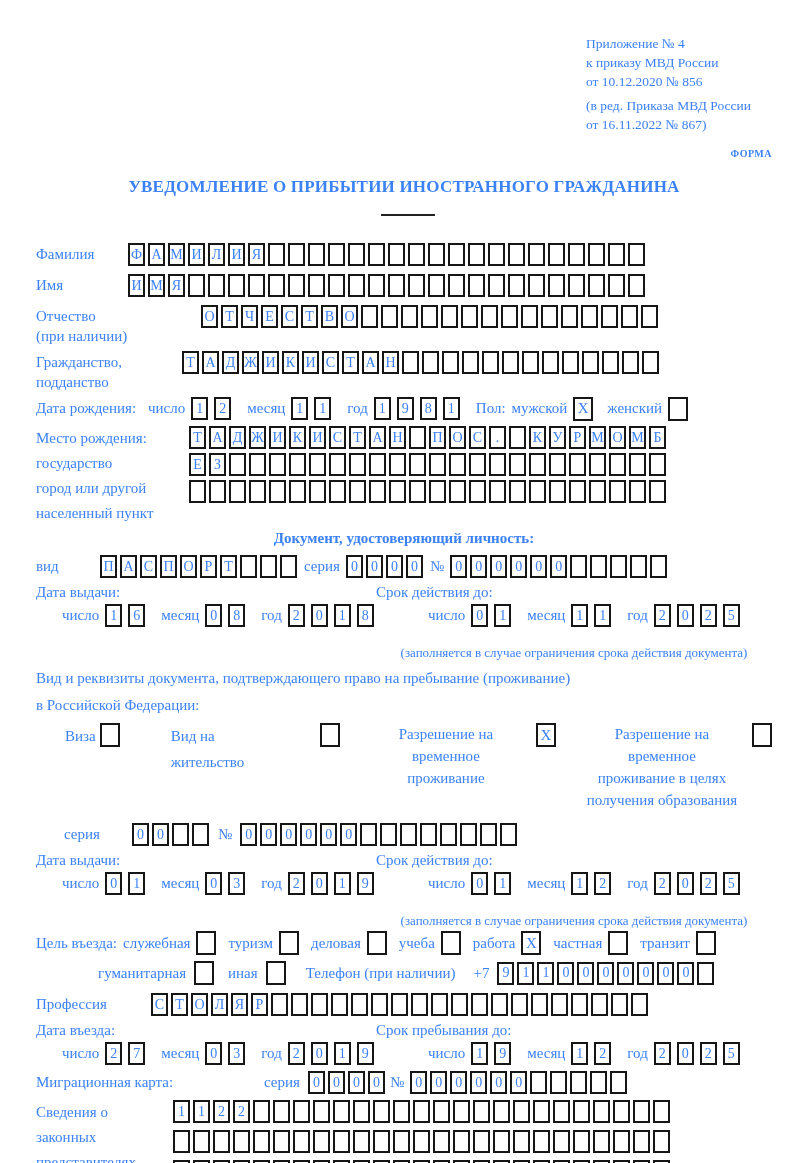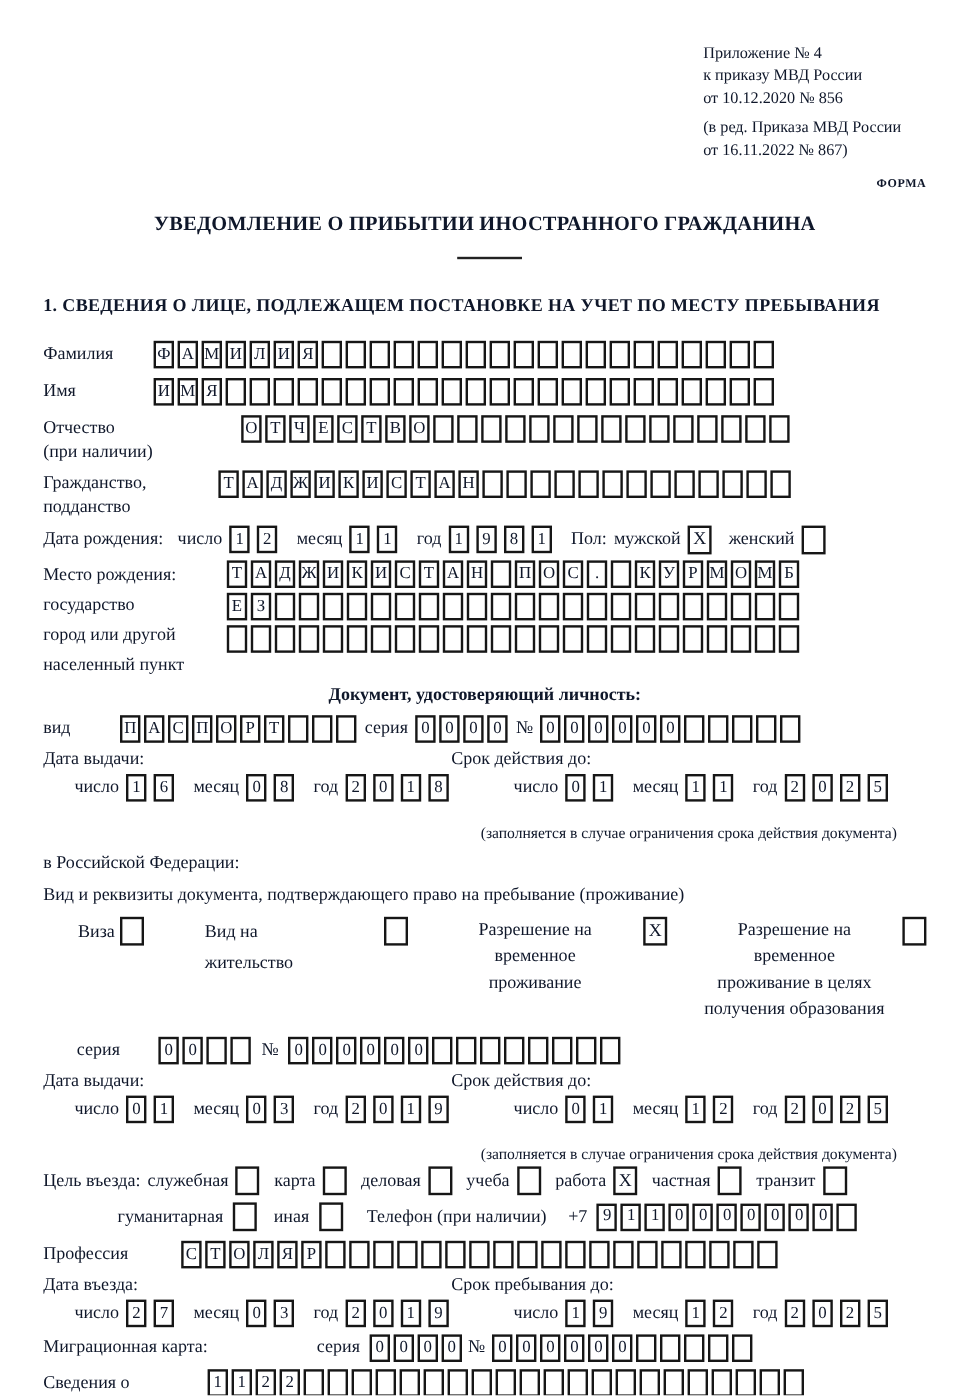--- a/index.html
+++ b/index.html
@@ -1,18 +1,18 @@
 <!DOCTYPE html>
 <html><head>
 <meta charset="utf-8">
 <style>
   * { box-sizing: border-box; }
   html,body { margin:0; padding:0; background:#fff; }
   .page {
-    width:800px; height:1163px; margin:0 auto; background:#fff; color:#0f172a;
+    width:800px; height:1163px; margin:0 auto; background:#fff; color:#3b82f6;
     font-family:"Liberation Serif","DejaVu Serif",serif;
     padding:34px 28px 0 36px; overflow:hidden; position:relative;
   }
   
   .hdr-right { margin-left:auto; width:186px; font-size:13.5px; line-height:19px; }
   .hdr-right .grp2 { margin-top:5px; }
   .forma { text-align:right; font-weight:bold; font-size:10px; margin-top:14px; letter-spacing:.5px; }
   .title { text-align:center; font-weight:bold; font-size:17px; line-height:24px; margin-top:16px; letter-spacing:.2px; }
   .title .uline { display:inline-block; width:54px; border-bottom:2px solid #222; margin-left:8px; vertical-align:baseline; }
   .sec-head { font-weight:bold; font-size:15px; margin-top:24px; letter-spacing:.3px; white-space:nowrap; }
@@ -85,21 +85,20 @@
 
   <div class="forma">ФОРМА</div>
 
   <div class="title">
     <div>УВЕДОМЛЕНИЕ О ПРИБЫТИИ ИНОСТРАННОГО ГРАЖДАНИНА</div>
     <div>
       <span class="uline"></span>
     </div>
   </div>
 
-  <div class="sec-head">1. СВЕДЕНИЯ О ЛИЦЕ, ПОДЛЕЖАЩЕМ ПОСТАНОВКЕ НА УЧЕТ ПО МЕСТУ ПРЕБЫВАНИЯ</div>
 
   <div class="fbody">
 
     <div class="frow">
       <span class="lbl w92">Фамилия</span>
       <span class="boxes">
           <span class="cbox">Ф</span>
           <span class="cbox">А</span>
           <span class="cbox">М</span>
           <span class="cbox">И</span>
@@ -420,22 +419,22 @@
               <span class="cbox">0</span>
               <span class="cbox">2</span>
               <span class="cbox">5</span>
             </span>
         </div>
         <div class="note">(заполняется в случае ограничения срока действия документа)</div>
       </div>
     </div>
 
     <div class="para">
+      <div>Вид и реквизиты документа, подтверждающего право на пребывание (проживание)</div>
       <div>в Российской Федерации:</div>
-      <div>Вид и реквизиты документа, подтверждающего право на пребывание (проживание)</div>
     </div>
 
     <div class="permit-row">
       <span class="opt">
         <span class="olbl" style="margin-right:4px;">Виза</span>
         <span class="chk"></span>
       </span>
       <span class="gap22"></span>
       <span class="opt">
         <span class="olbl">Вид на жительство</span>
@@ -533,21 +532,21 @@
             </span>
         </div>
         <div class="note">(заполняется в случае ограничения срока действия документа)</div>
       </div>
     </div>
 
     <div class="purpose">
       <span class="plbl">Цель въезда:</span>
       <span class="plbl">служебная</span>
       <span class="chk"></span>
-      <span class="plbl">карта</span>
+      <span class="plbl">туризм</span>
       <span class="chk"></span>
       <span class="plbl">деловая</span>
       <span class="chk"></span>
       <span class="plbl">учеба</span>
       <span class="chk"></span>
       <span class="plbl">работа</span>
       <span class="chk">X</span>
       <span class="plbl">частная</span>
       <span class="chk"></span>
       <span class="plbl">транзит</span>

